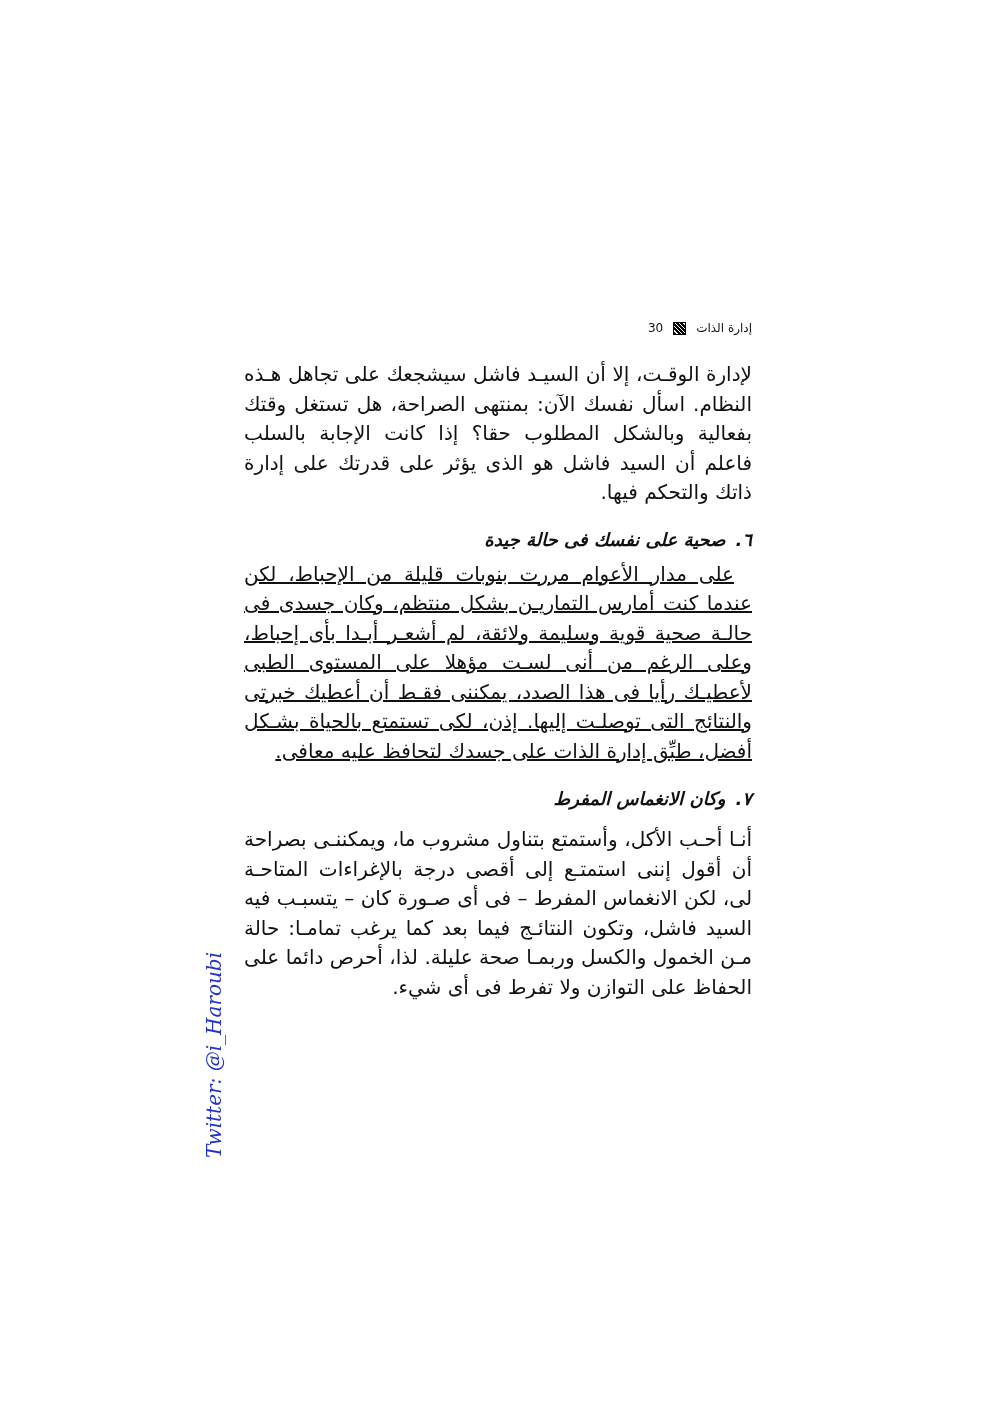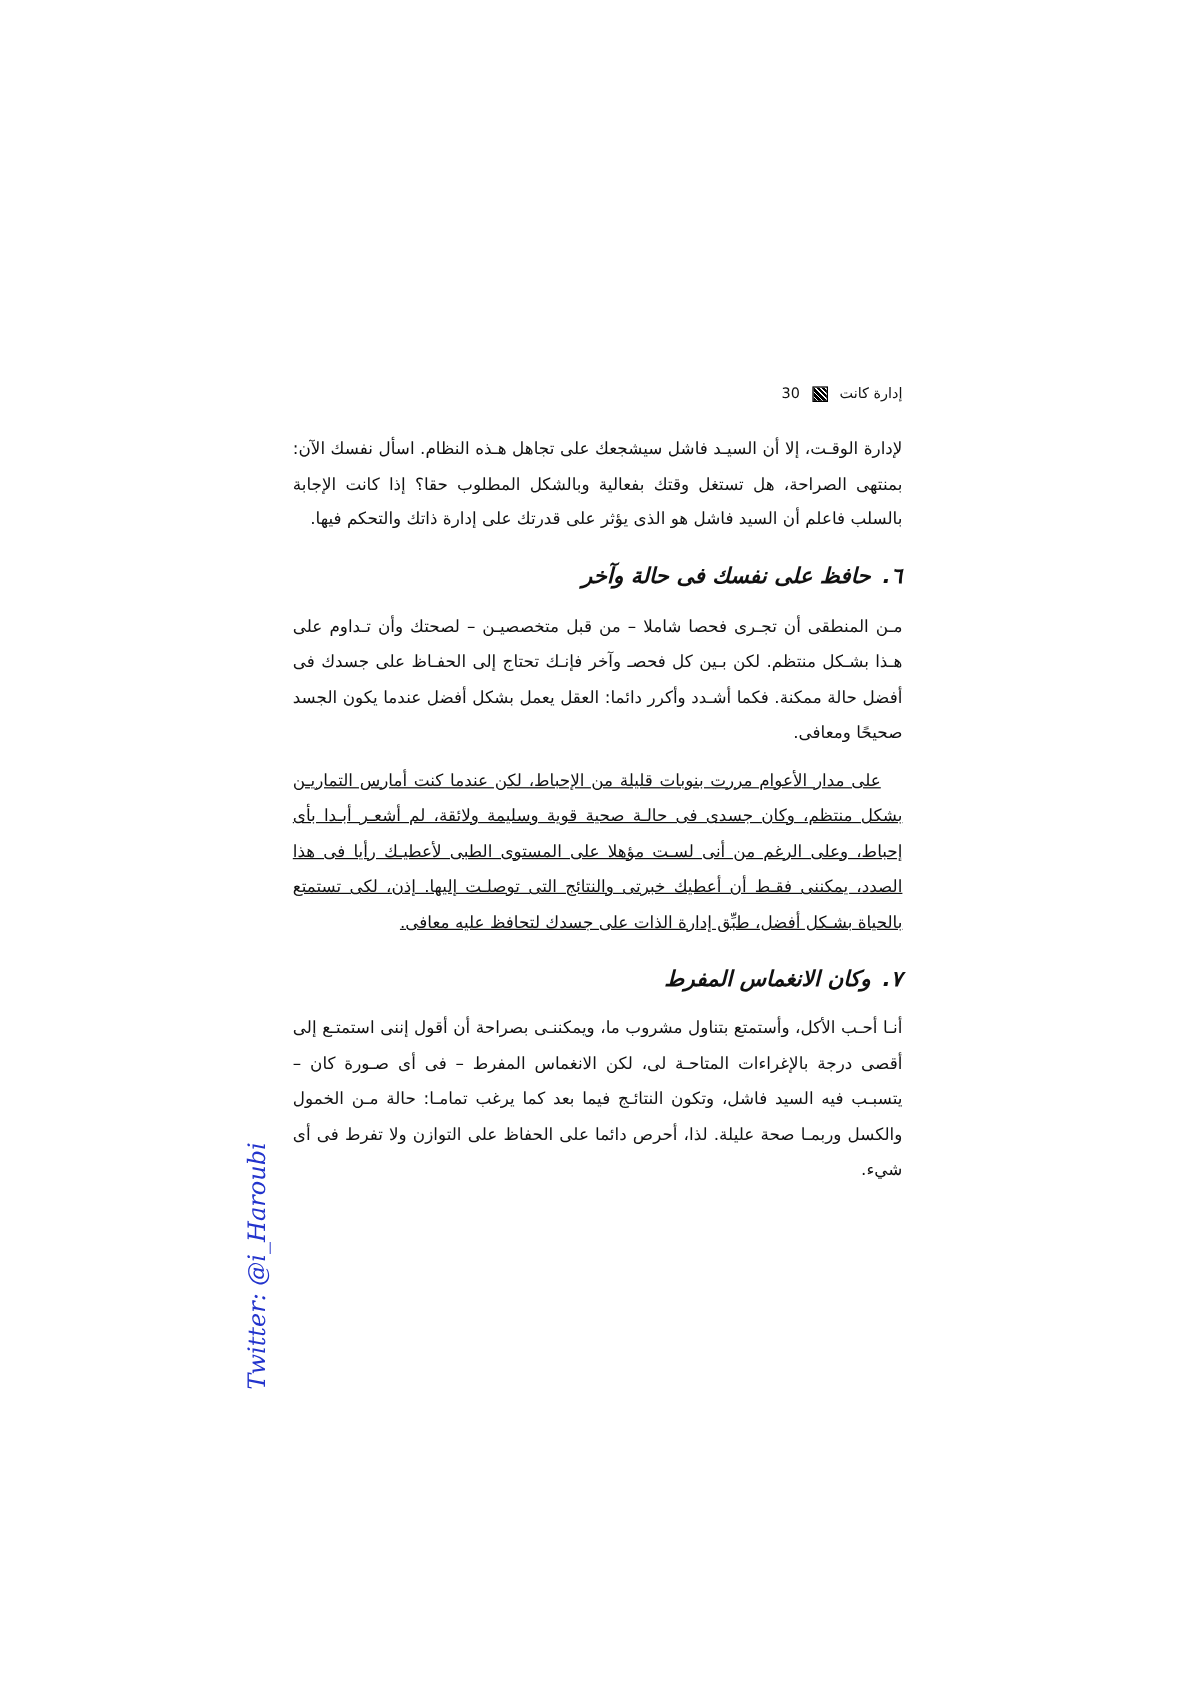--- a/index.html
+++ b/index.html
@@ -43,21 +43,21 @@
     .content {
       position: absolute;
       top: 360px;
       left: 244px;
       width: 508px;
       direction: rtl;
       text-align: justify;
       text-align-last: right;
     }
     .para {
-      font-size: 14px;
+      font-size: 20px;
       line-height: 29.5px;
       margin: 0;
     }
     .para.indent {
       text-indent: 18px;
       text-decoration: underline;
     }
     .section-heading {
       font-size: 18px;
       font-weight: bold;
@@ -84,34 +84,33 @@
       font-size: 20px;
       color: #2233cc;
     }
   </style>
 </head>
 <body>
 
 <div class="page">
 
   <div class="running-header">
-    <span>إدارة كانت</span>
+    <span>إدارة الذات</span>
     <span class="ornament"></span>
     <span>30</span>
   </div>
 
   <div class="content">
     <p class="para">لإدارة الوقـت، إلا أن السيـد فاشل سيشجعك على تجاهل هـذه النظام. اسأل نفسك الآن: بمنتهى الصراحة، هل تستغل وقتك بفعالية وبالشكل المطلوب حقا؟ إذا كانت الإجابة بالسلب فاعلم أن السيد فاشل هو الذى يؤثر على قدرتك على إدارة ذاتك والتحكم فيها.</p>
 
     <h2 class="section-heading" style="margin-top:21px;">
       <span>٦.</span>
-      <span>حافظ على نفسك فى حالة وآخر</span>
+      <span>صحية على نفسك فى حالة جيدة</span>
     </h2>
 
-    <p class="para" style="margin-top:18px;">مـن المنطقى أن تجـرى فحصا شاملا – من قبل متخصصيـن – لصحتك وأن تـداوم على هـذا بشـكل منتظم. لكن بـين كل فحصـ وآخر فإنـك تحتاج إلى الحفـاظ على جسدك فى أفضل حالة ممكنة. فكما أشـدد وأكرر دائما: العقل يعمل بشكل أفضل عندما يكون الجسد صحيحًا ومعافى.</p>
     <p class="para indent" style="margin-top:10px;">على مدار الأعوام مررت بنوبات قليلة من الإحباط، لكن عندما كنت أمارس التماريـن بشكل منتظم، وكان جسدى فى حالـة صحية قوية وسليمة ولائقة، لم أشعـر أبـدا بأى إحباط، وعلى الرغم من أنى لسـت مؤهلا على المستوى الطبى لأعطيـك رأيا فى هذا الصدد، يمكننى فقـط أن أعطيك خبرتى والنتائج التى توصلـت إليها. إذن، لكى تستمتع بالحياة بشـكل أفضل، طبِّق إدارة الذات على جسدك لتحافظ عليه معافى.</p>
 
     <h2 class="section-heading" style="margin-top:22px;">
       <span>٧.</span>
       <span>وكان الانغماس المفرط</span>
     </h2>
 
     <p class="para" style="margin-top:16px;">أنـا أحـب الأكل، وأستمتع بتناول مشروب ما، ويمكننـى بصراحة أن أقول إننى استمتـع إلى أقصى درجة بالإغراءات المتاحـة لى، لكن الانغماس المفرط – فى أى صـورة كان – يتسبـب فيه السيد فاشل، وتكون النتائـج فيما بعد كما يرغب تمامـا: حالة مـن الخمول والكسل وربمـا صحة عليلة. لذا، أحرص دائما على الحفاظ على التوازن ولا تفرط فى أى شيء.</p>
   </div>
 

